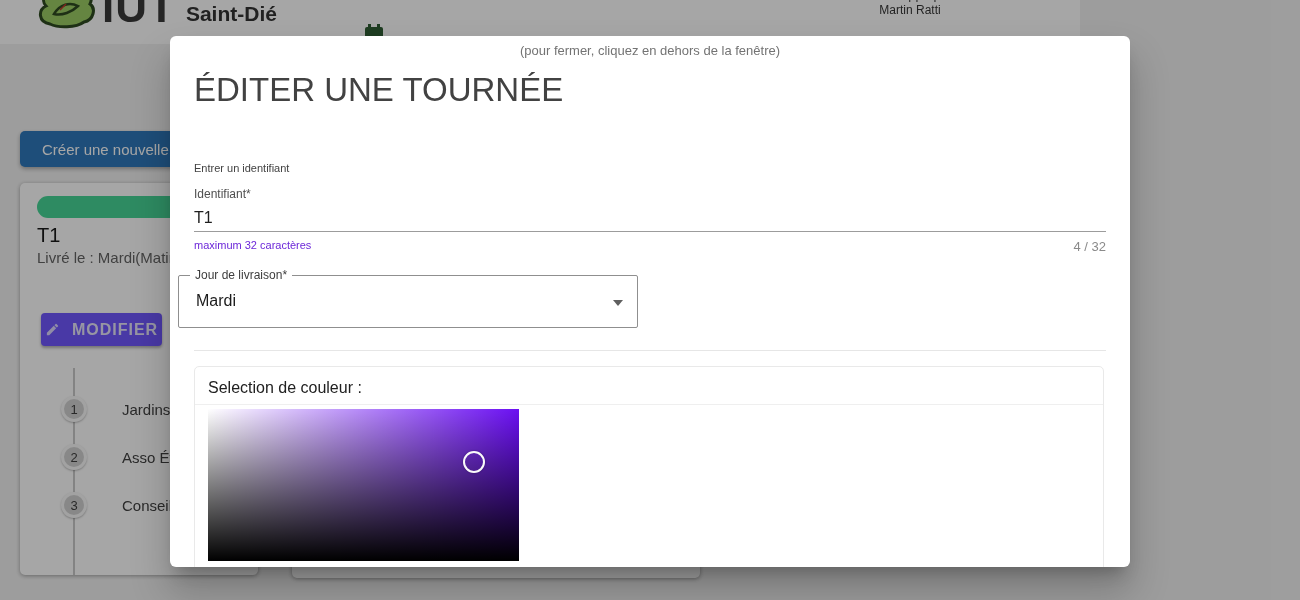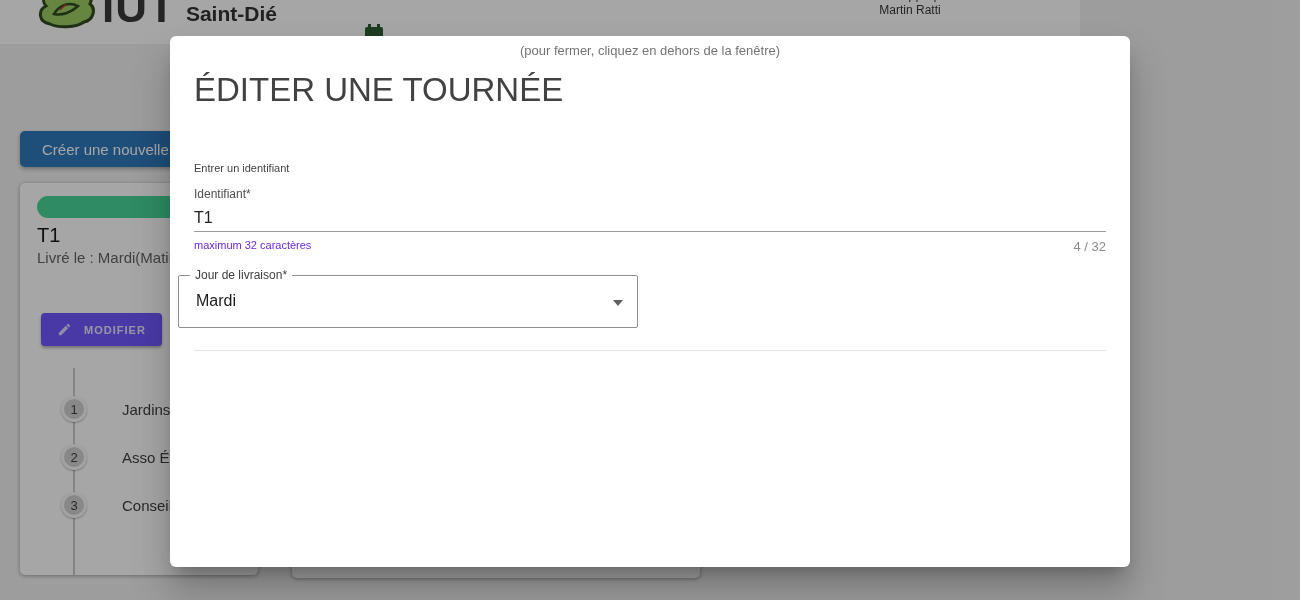--- a/index.html
+++ b/index.html
@@ -24,21 +24,21 @@
   .create-btn { position:absolute; left:20px; top:131px; width:300px; height:36px; background:#2e78bc;
     border:none; border-radius:5px; color:#fff; font-size:15px; font-family:inherit; text-align:left;
     padding-left:22px; box-shadow:0 2px 4px rgba(0,0,0,.3); cursor:pointer; }
 
   .tour-card { position:absolute; left:20px; top:183px; width:238px; height:392px; background:#fff;
     border-radius:5px; box-shadow:0 1px 4px rgba(0,0,0,.35); overflow:hidden; }
   .tour-color-bar { position:absolute; left:17px; top:13px; width:230px; height:22px; background:#47d697; border-radius:11px; }
   .tour-id { position:absolute; left:17px; top:41px; font-size:20px; color:#1a1a1a; }
   .tour-delivery { position:absolute; left:17px; top:66px; font-size:15px; color:#646464; white-space:nowrap; }
   .modify-btn { position:absolute; left:21px; top:130px; width:121px; height:33px; background:#7158ff;
-    border:none; border-radius:4px; color:#e8e6fb; font-size:11px; font-weight:bold; letter-spacing:1px;
+    border:none; border-radius:4px; color:#e8e6fb; font-size:16px; font-weight:bold; letter-spacing:1px;
     font-family:inherit; display:flex; align-items:center; justify-content:center; gap:12px;
     box-shadow:0 2px 3px rgba(0,0,0,.3); cursor:pointer; }
   .modify-btn svg { width:15px; height:15px; }
   .stepper-line { position:absolute; left:53px; top:185px; width:2px; height:360px; background:#c9c9c9; }
   .stop-circle { position:absolute; left:41px; width:26px; height:26px; border-radius:50%;
     background:#d2d2d2; border:3px solid #f9f9f9; box-shadow:0 1px 2px rgba(0,0,0,.25);
     display:flex; align-items:center; justify-content:center; font-size:13px; color:#3f3f3f; }
   .stop-label { position:absolute; left:102px; font-size:15px; color:#424242; white-space:nowrap; }
 
   .other-card { position:absolute; left:292px; top:240px; width:408px; height:338px; background:#fff;
@@ -154,15 +154,22 @@
     <div class="id-counter">4 / 32</div>
 
     <div class="select select-1">
       <span class="select-label">Jour de livraison*</span>
       <span class="select-value">Mardi</span>
       <span class="select-arrow"></span>
     </div>
 
     <div class="modal-divider"></div>
 
+    <div class="color-card">
+      <div class="color-title">Selection de couleur :</div>
+      <div class="color-title-rule"></div>
+      <div class="sv-square">
+        <div class="sv-cursor"></div>
+      </div>
+    </div>
   </div>
 
 </div>
 
 </body></html>

